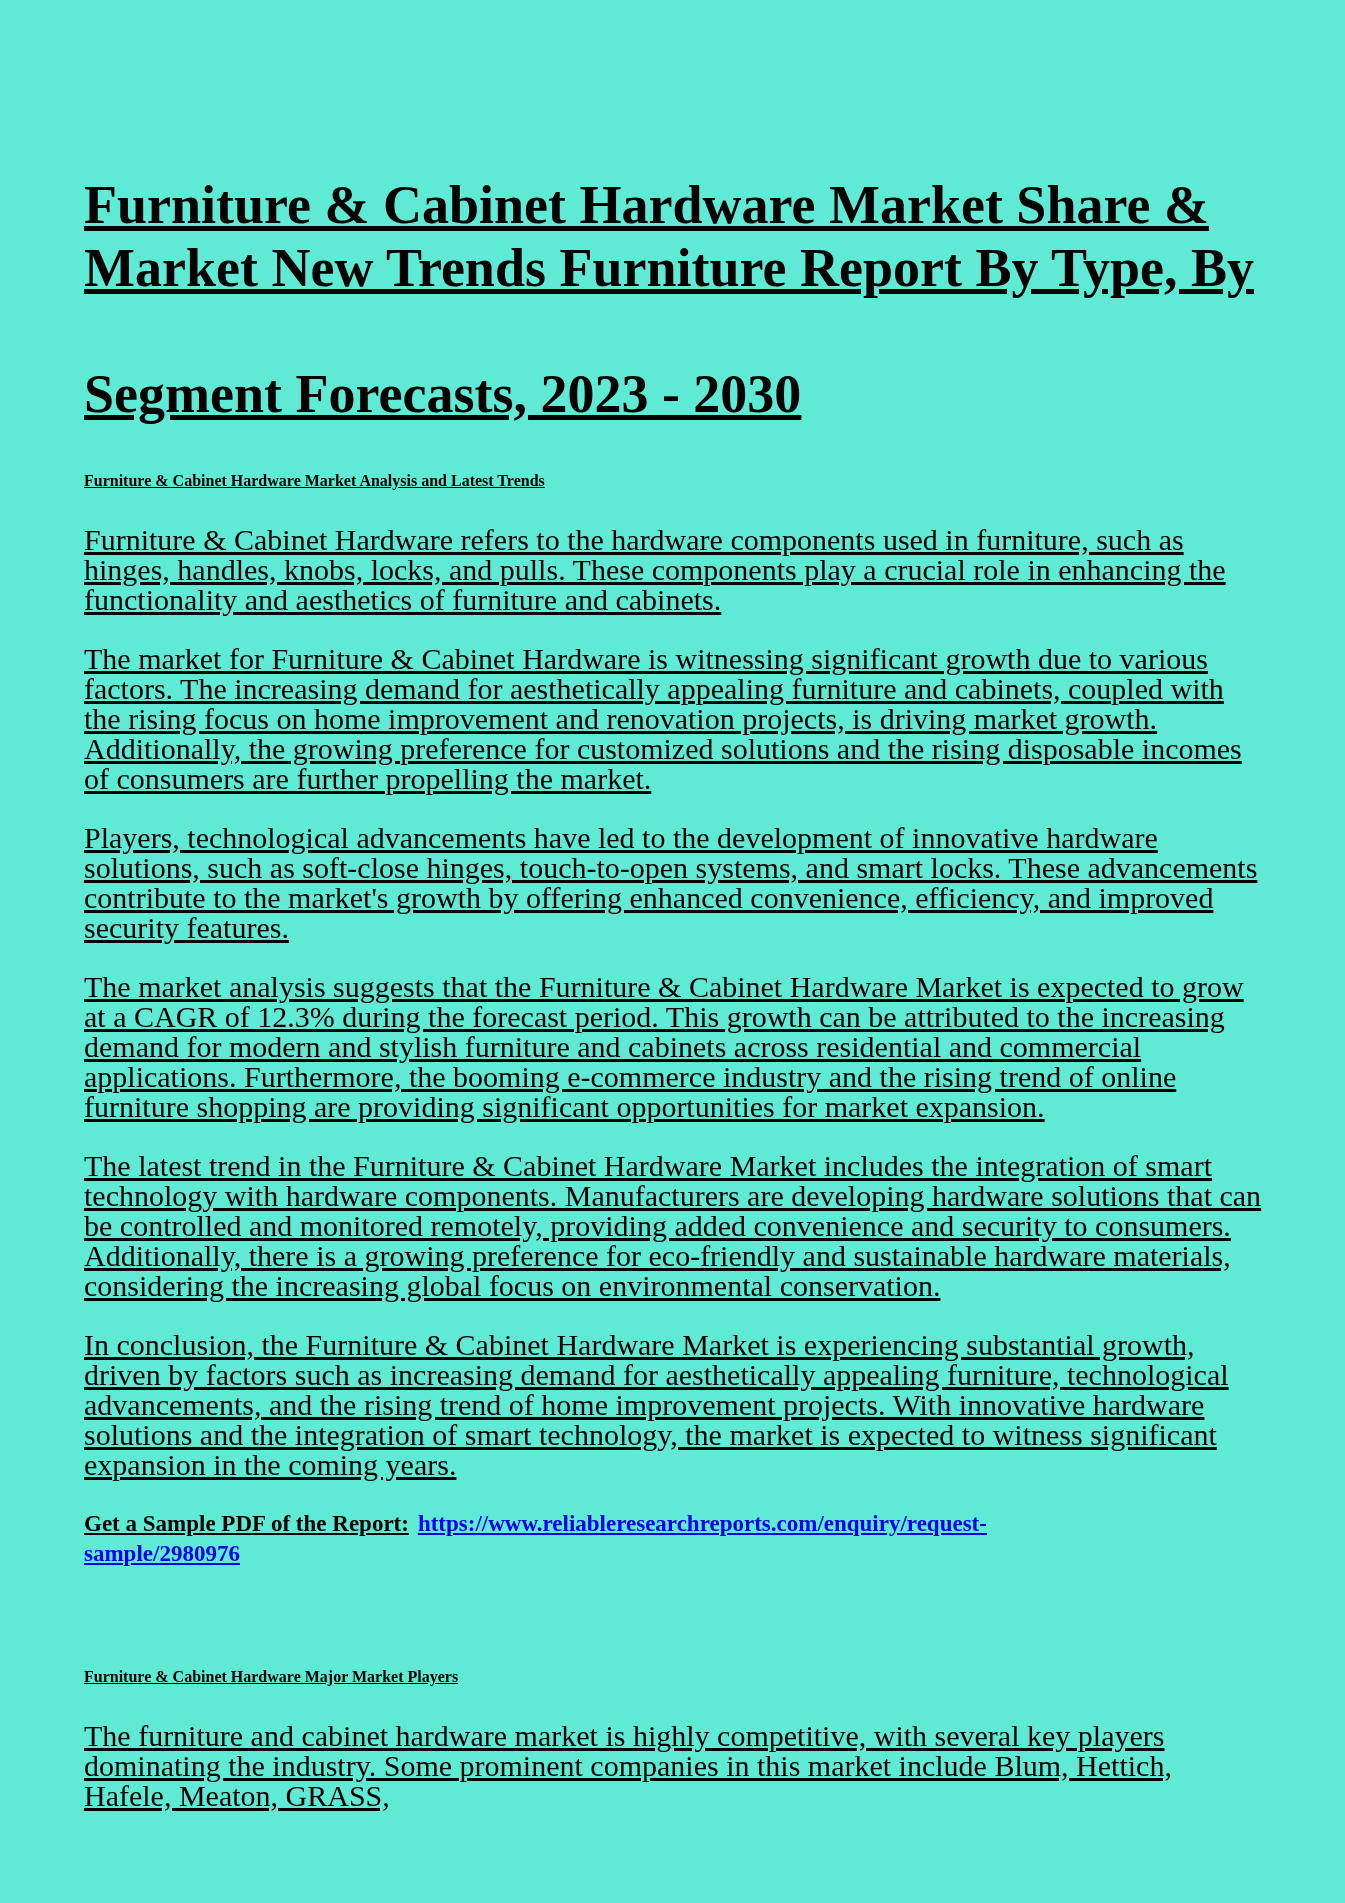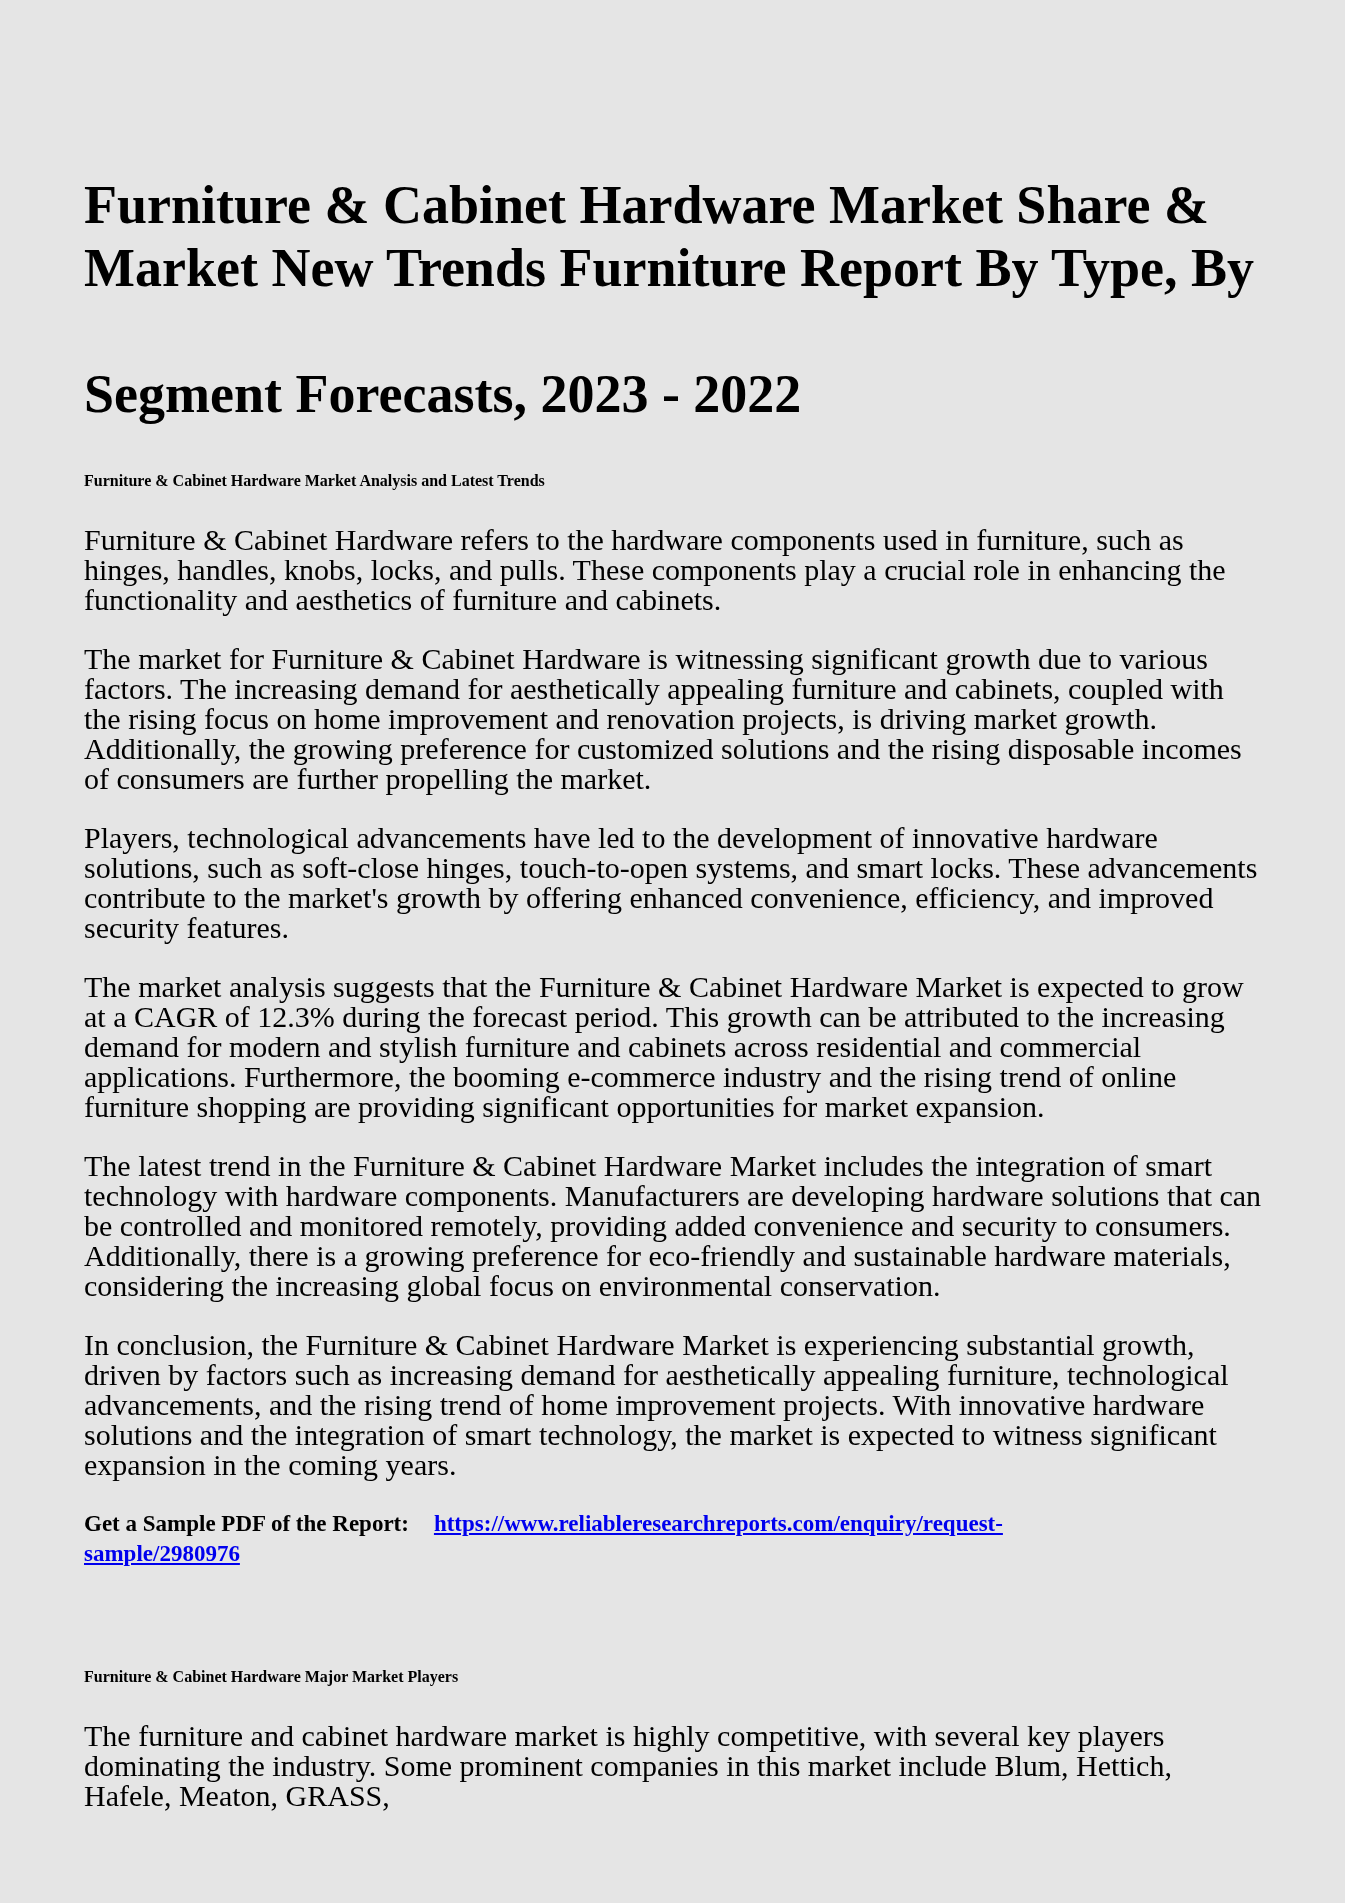--- a/index.html
+++ b/index.html
@@ -38,34 +38,34 @@
     margin-bottom: 29px;
     max-width: 1180px;
   }
   .sample-line {
     font-size: 23px;
     line-height: 30px;
     font-weight: bold;
     margin-bottom: 93px;
     max-width: 1180px;
   }
-  .sample-prefix { margin-right: 25px; }
+  .sample-prefix { margin-right: 9px; }
   .sample-link {
     font-weight: bold;
     text-decoration: underline;
     cursor: pointer;
   }
 </style>
 </head>
 <body>
 
-<div class="page" style="color: rgb(0, 0, 0); background: #e5e5e5;">
+<div class="page" style="color: rgb(0, 0, 0); background: #5eead4; text-decoration: underline;">
   <div class="content">
 
-    <h1 class="doc-title"><span>Furniture &amp; Cabinet Hardware Market Share &amp;</span><br><span>Market New Trends Furniture Report By Type, By</span><br><br><span>Segment Forecasts, 2023 - 2022</span></h1>
+    <h1 class="doc-title"><span>Furniture &amp; Cabinet Hardware Market Share &amp;</span><br><span>Market New Trends Furniture Report By Type, By</span><br><br><span>Segment Forecasts, 2023 - 2030</span></h1>
 
     <h2 class="section-heading">Furniture &amp; Cabinet Hardware Market Analysis and Latest Trends</h2>
 
     <p class="body-para">Furniture &amp; Cabinet Hardware refers to the hardware components used in furniture, such as hinges, handles, knobs, locks, and pulls. These components play a crucial role in enhancing the functionality and aesthetics of furniture and cabinets.</p>
 
     <p class="body-para">The market for Furniture &amp; Cabinet Hardware is witnessing significant growth due to various factors. The increasing demand for aesthetically appealing furniture and cabinets, coupled with the rising focus on home improvement and renovation projects, is driving market growth. Additionally, the growing preference for customized solutions and the rising disposable incomes of consumers are further propelling the market.</p>
 
     <p class="body-para">Players, technological advancements have led to the development of innovative hardware solutions, such as soft-close hinges, touch-to-open systems, and smart locks. These advancements contribute to the market's growth by offering enhanced convenience, efficiency, and improved security features.</p>
 
     <p class="body-para">The market analysis suggests that the Furniture &amp; Cabinet Hardware Market is expected to grow at a CAGR of 12.3% during the forecast period. This growth can be attributed to the increasing demand for modern and stylish furniture and cabinets across residential and commercial applications. Furthermore, the booming e-commerce industry and the rising trend of online furniture shopping are providing significant opportunities for market expansion.</p>

